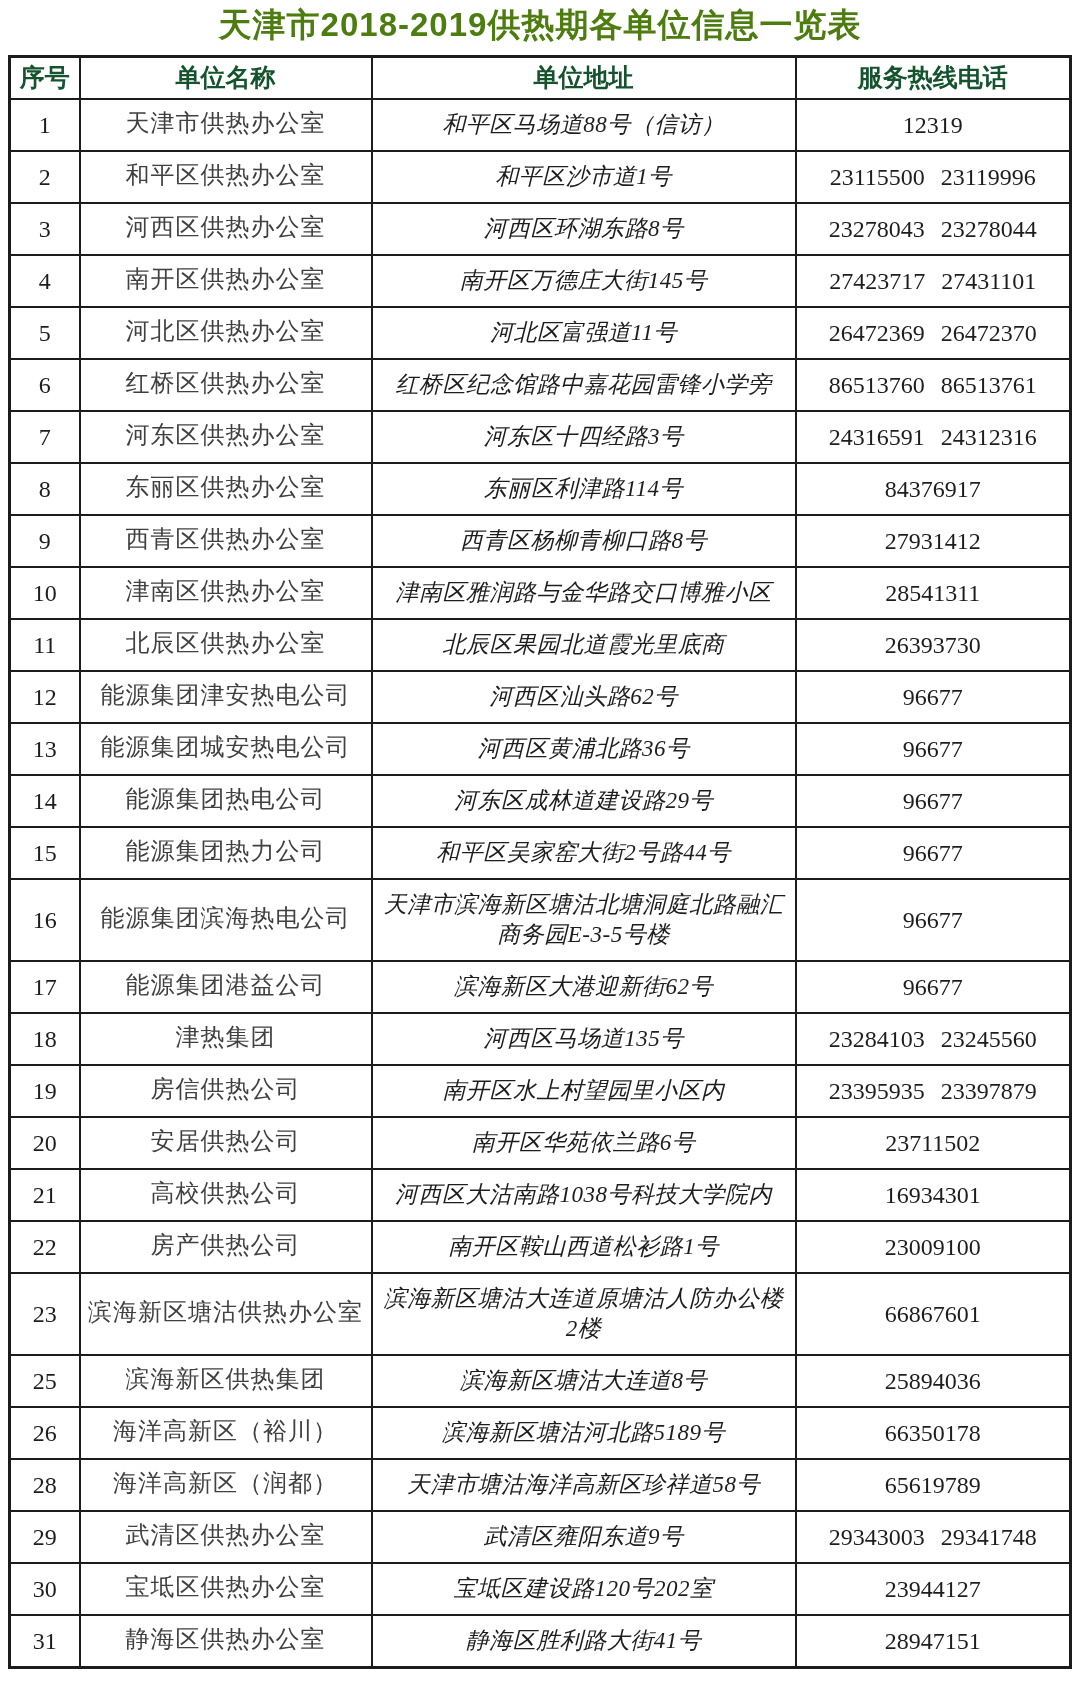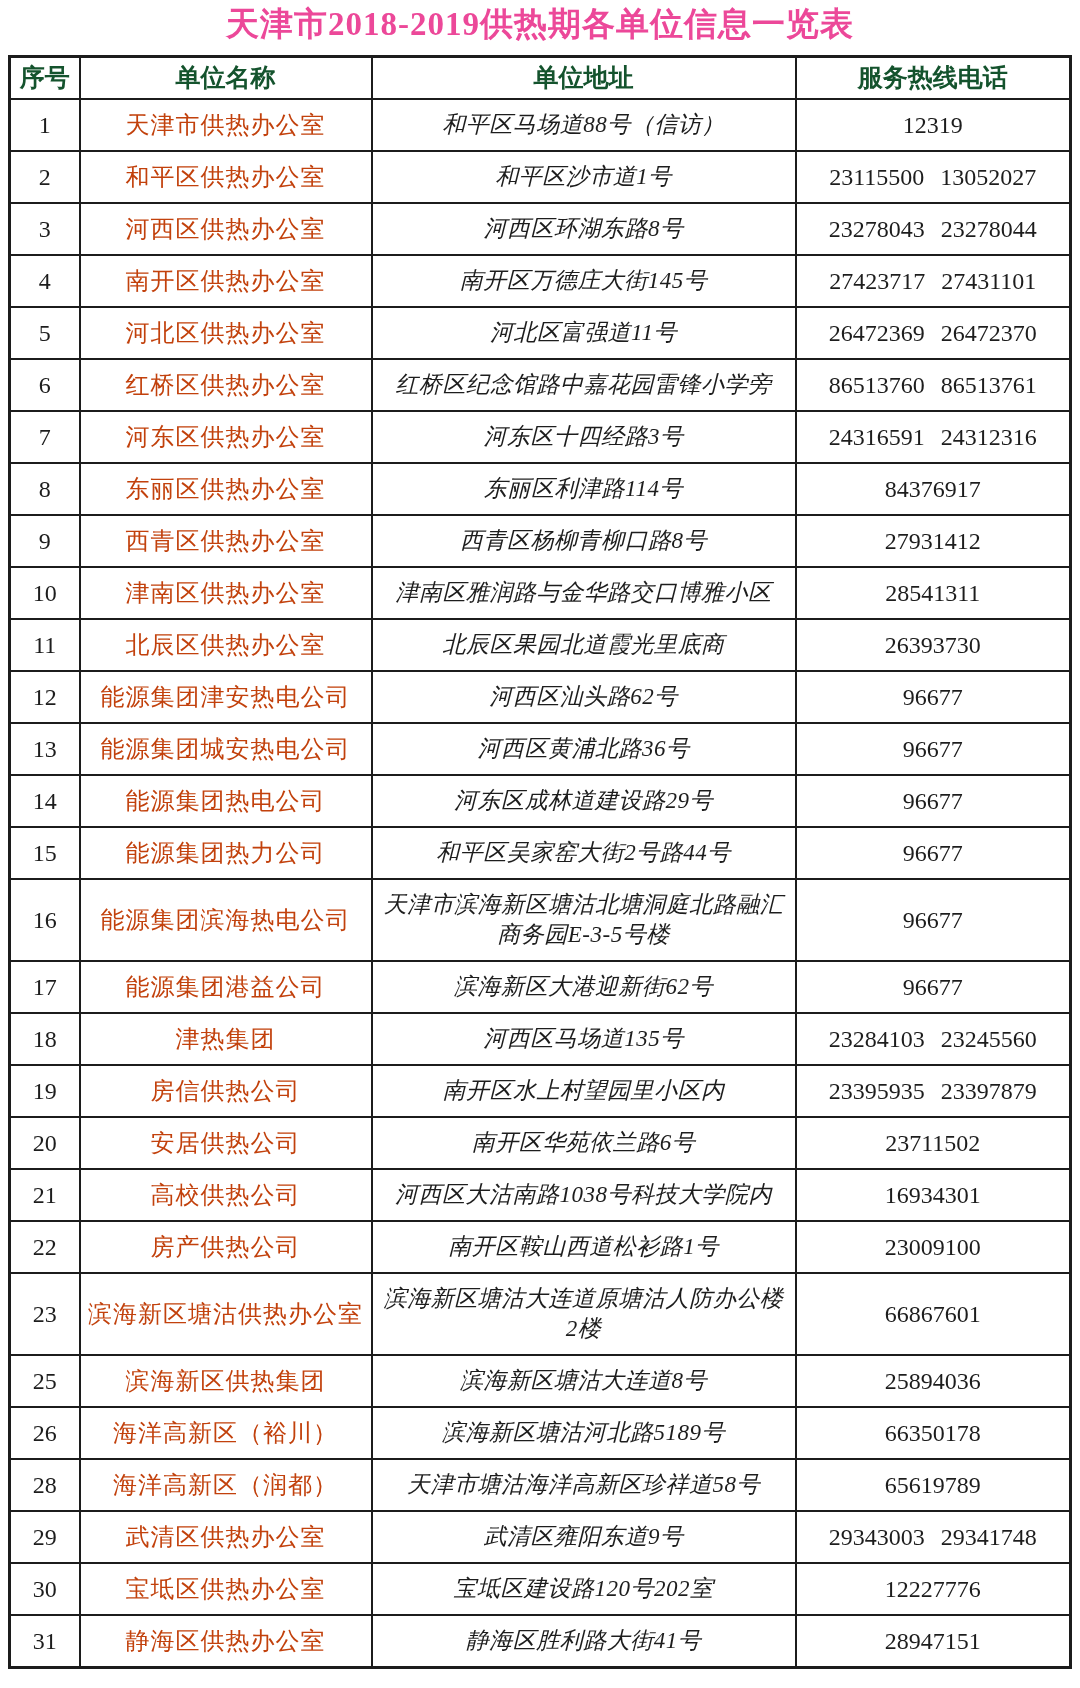--- a/index.html
+++ b/index.html
@@ -11,26 +11,26 @@
   .page {
     width: 1080px;
     min-height: 1688px;
     margin: 0 auto;
     background: #ffffff;
     padding: 2px 8px 6px 8px;
     font-family: "Liberation Serif", "DejaVu Serif", serif;
     color: #1d1d1d;
   }
   .title {
-    font-family: Liberation Serif, serif;
+    font-family: Liberation Sans, sans-serif;
     font-weight: 700;
     font-size: 33px;
     letter-spacing: 1px;
     text-align: center;
-    color: #ec4899;
+    color: #4d7c0f;
     margin: 0 0 10px 0;
     padding-top: 2px;
     line-height: 1.25;
   }
   table.info-table {
     width: 100%;
     border-collapse: collapse;
     table-layout: fixed;
   }
   .info-table th, .info-table td {
@@ -52,23 +52,24 @@
   }
   .info-table { border: 3px solid #1c1c1c; }
   col.col-index   { width: 70px; }
   col.col-name    { width: 292px; }
   col.col-address { width: 424px; }
   col.col-phone   { width: auto; }
   td.cell-index {
     font-size: 24px;
   }
   td.cell-name {
-    color: #c2410c;
+    color: #404040;
     font-size: 24px;
     letter-spacing: 1px;
+    font-family: Liberation Mono, monospace;
   }
   td.cell-address {
     font-size: 23px;
     letter-spacing: 0.5px;
     font-style: italic;
   }
   td.cell-phone {
     font-size: 24px;
     word-spacing: 10px;
     margin-left: 9px;
@@ -99,21 +100,21 @@
         <tr>
           <td class="cell-index">1</td>
           <td class="cell-name">天津市供热办公室</td>
           <td class="cell-address">和平区马场道88号（信访）</td>
           <td class="cell-phone">12319</td>
         </tr>
         <tr>
           <td class="cell-index">2</td>
           <td class="cell-name">和平区供热办公室</td>
           <td class="cell-address">和平区沙市道1号</td>
-          <td class="cell-phone">23115500 13052027</td>
+          <td class="cell-phone">23115500 23119996</td>
         </tr>
         <tr>
           <td class="cell-index">3</td>
           <td class="cell-name">河西区供热办公室</td>
           <td class="cell-address">河西区环湖东路8号</td>
           <td class="cell-phone">23278043 23278044</td>
         </tr>
         <tr>
           <td class="cell-index">4</td>
           <td class="cell-name">南开区供热办公室</td>
@@ -255,21 +256,21 @@
         <tr>
           <td class="cell-index">29</td>
           <td class="cell-name">武清区供热办公室</td>
           <td class="cell-address">武清区雍阳东道9号</td>
           <td class="cell-phone">29343003 29341748</td>
         </tr>
         <tr>
           <td class="cell-index">30</td>
           <td class="cell-name">宝坻区供热办公室</td>
           <td class="cell-address">宝坻区建设路120号202室</td>
-          <td class="cell-phone">12227776</td>
+          <td class="cell-phone">23944127</td>
         </tr>
         <tr>
           <td class="cell-index">31</td>
           <td class="cell-name">静海区供热办公室</td>
           <td class="cell-address">静海区胜利路大街41号</td>
           <td class="cell-phone">28947151</td>
         </tr>
       </tbody>
   </table>
 </div>

